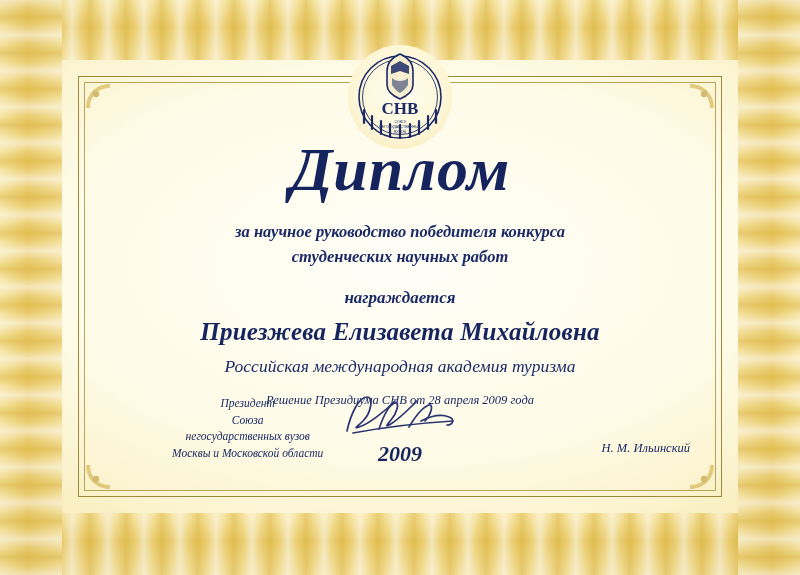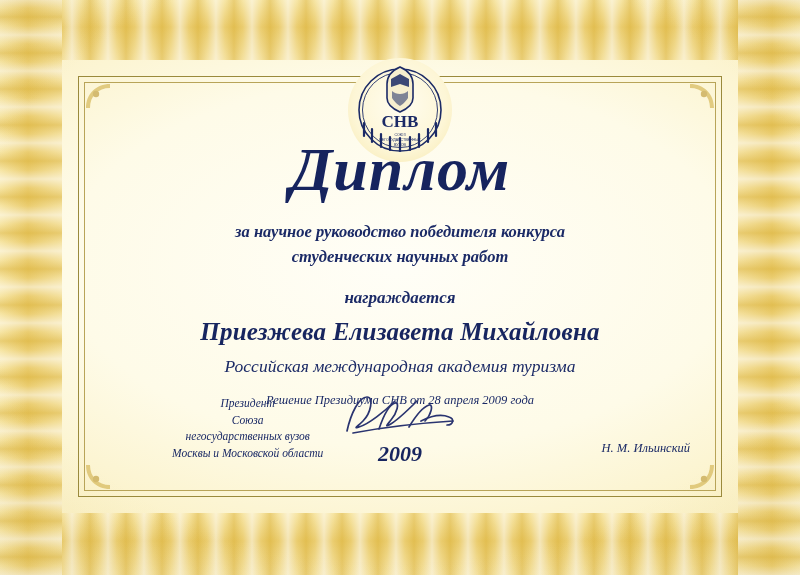--- a/index.html
+++ b/index.html
@@ -88,21 +88,21 @@
   .corner svg { display: block; }
   .corner.tl { left: 84px; top: 82px; }
   .corner.tr { right: 84px; top: 82px; transform: scaleX(-1); }
   .corner.bl { left: 84px; bottom: 84px; transform: scaleY(-1); }
   .corner.br { right: 84px; bottom: 84px; transform: scale(-1,-1); }
 
   
   .emblem {
     position: absolute;
     left: 50%;
-    top: 57px;
+    top: 44px;
     transform: translateX(-50%);
     width: 112px;
     height: 106px;
     z-index: 5;
   }
   .emblem-bg {
     position: absolute;
     left: 50%;
     top: 50%;
     transform: translate(-50%,-50%);

